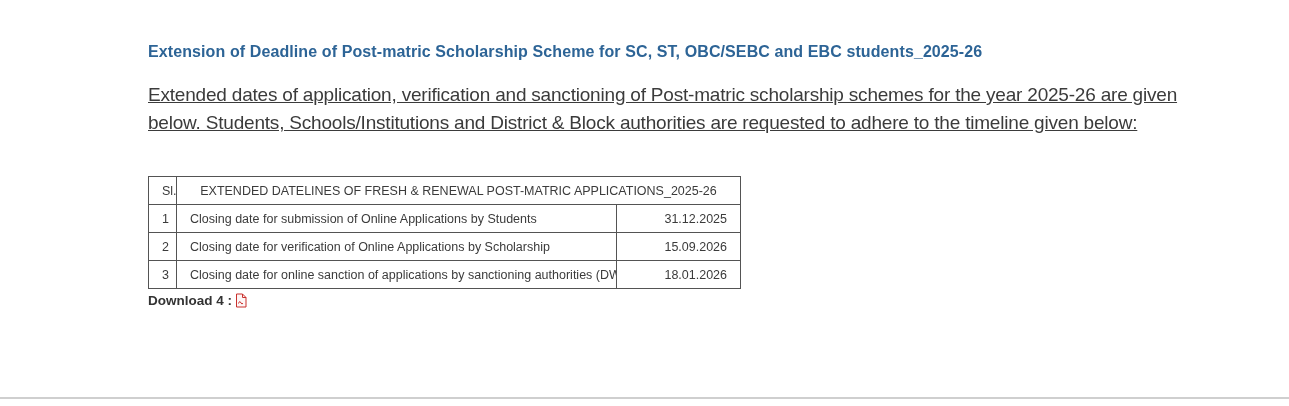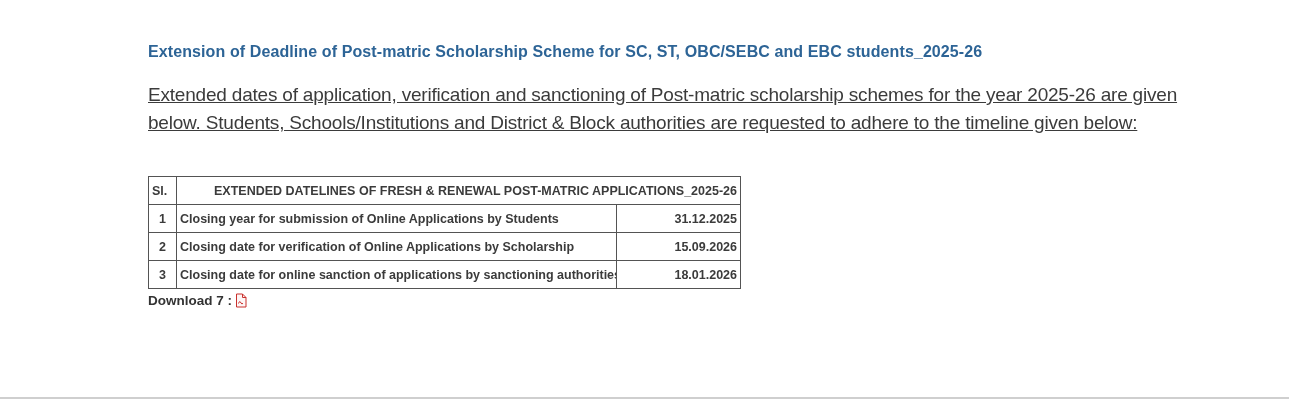--- a/index.html
+++ b/index.html
@@ -44,28 +44,28 @@
     font-size: 12.5px;
     color: #3b3b3b;
   }
   table.deadlines col.col-sl   { width: 28px; }
   table.deadlines col.col-desc { width: 440px; }
   table.deadlines col.col-date { width: 124px; }
   table.deadlines th,
   table.deadlines td {
     border: 1px solid #545454;
     height: 28px;
-    padding: 2px 3px;
-    font-weight: bold;
+    padding: 2px 13px;
+    font-weight: normal;
     vertical-align: middle;
     overflow: hidden;
     white-space: nowrap;
   }
   th.sl-header { text-align: left; padding-left: 2px; }
-  th.title-header { text-align: right; padding-left: 4px; }
+  th.title-header { text-align: center; padding-left: 4px; }
   td.sl-cell { text-align: center; }
   td.desc-cell { text-align: left; padding-left: 4px; }
   td.date-cell { text-align: right; }
   .download-row {
     margin-top: 4px;
     display: flex;
     align-items: center;
     font-size: 13.5px;
     font-weight: 600;
     color: #333333;
@@ -102,38 +102,38 @@
         <col class="col-desc">
         <col class="col-date">
       </colgroup>
       <tbody>
           <tr>
         <th class="sl-header">Sl.</th>
         <th class="title-header" colspan="2">EXTENDED DATELINES OF FRESH &amp; RENEWAL POST-MATRIC APPLICATIONS_2025-26</th>
       </tr>
       <tr>
         <td class="sl-cell">1</td>
-        <td class="desc-cell">Closing year for submission of Online Applications by Students</td>
+        <td class="desc-cell">Closing date for submission of Online Applications by Students</td>
         <td class="date-cell">31.12.2025</td>
       </tr>
       <tr>
         <td class="sl-cell">2</td>
         <td class="desc-cell">Closing date for verification of Online Applications by Scholarship</td>
         <td class="date-cell">15.09.2026</td>
       </tr>
       <tr>
         <td class="sl-cell">3</td>
         <td class="desc-cell">Closing date for online sanction of applications by sanctioning authorities (DWO &amp; WEO)</td>
         <td class="date-cell">18.01.2026</td>
       </tr>
     </tbody>
       </table>
 
     <div class="download-row">
-      <span>Download 7 :</span>
+      <span>Download 4 :</span>
       <a class="pdf-link">
         <span style="display:inline-flex;">
           <svg width="12" height="15" viewBox="0 0 12 15" aria-hidden="true">
             <path d="M1.5 1 h6 l3.5 3.5 v9.5 h-9.5 z" fill="#fdf5f5" stroke="#c9302c" stroke-width="1"></path>
             <path d="M7.5 1 v3.5 h3.5" fill="none" stroke="#c9302c" stroke-width="1"></path>
             <path d="M3.5 10.5 q1.2 -3.5 2.5 -0.5 q0.8 1.8 2 0.3" fill="none" stroke="#c9302c" stroke-width="1"></path>
           </svg>
         </span>
       </a>
     </div>

